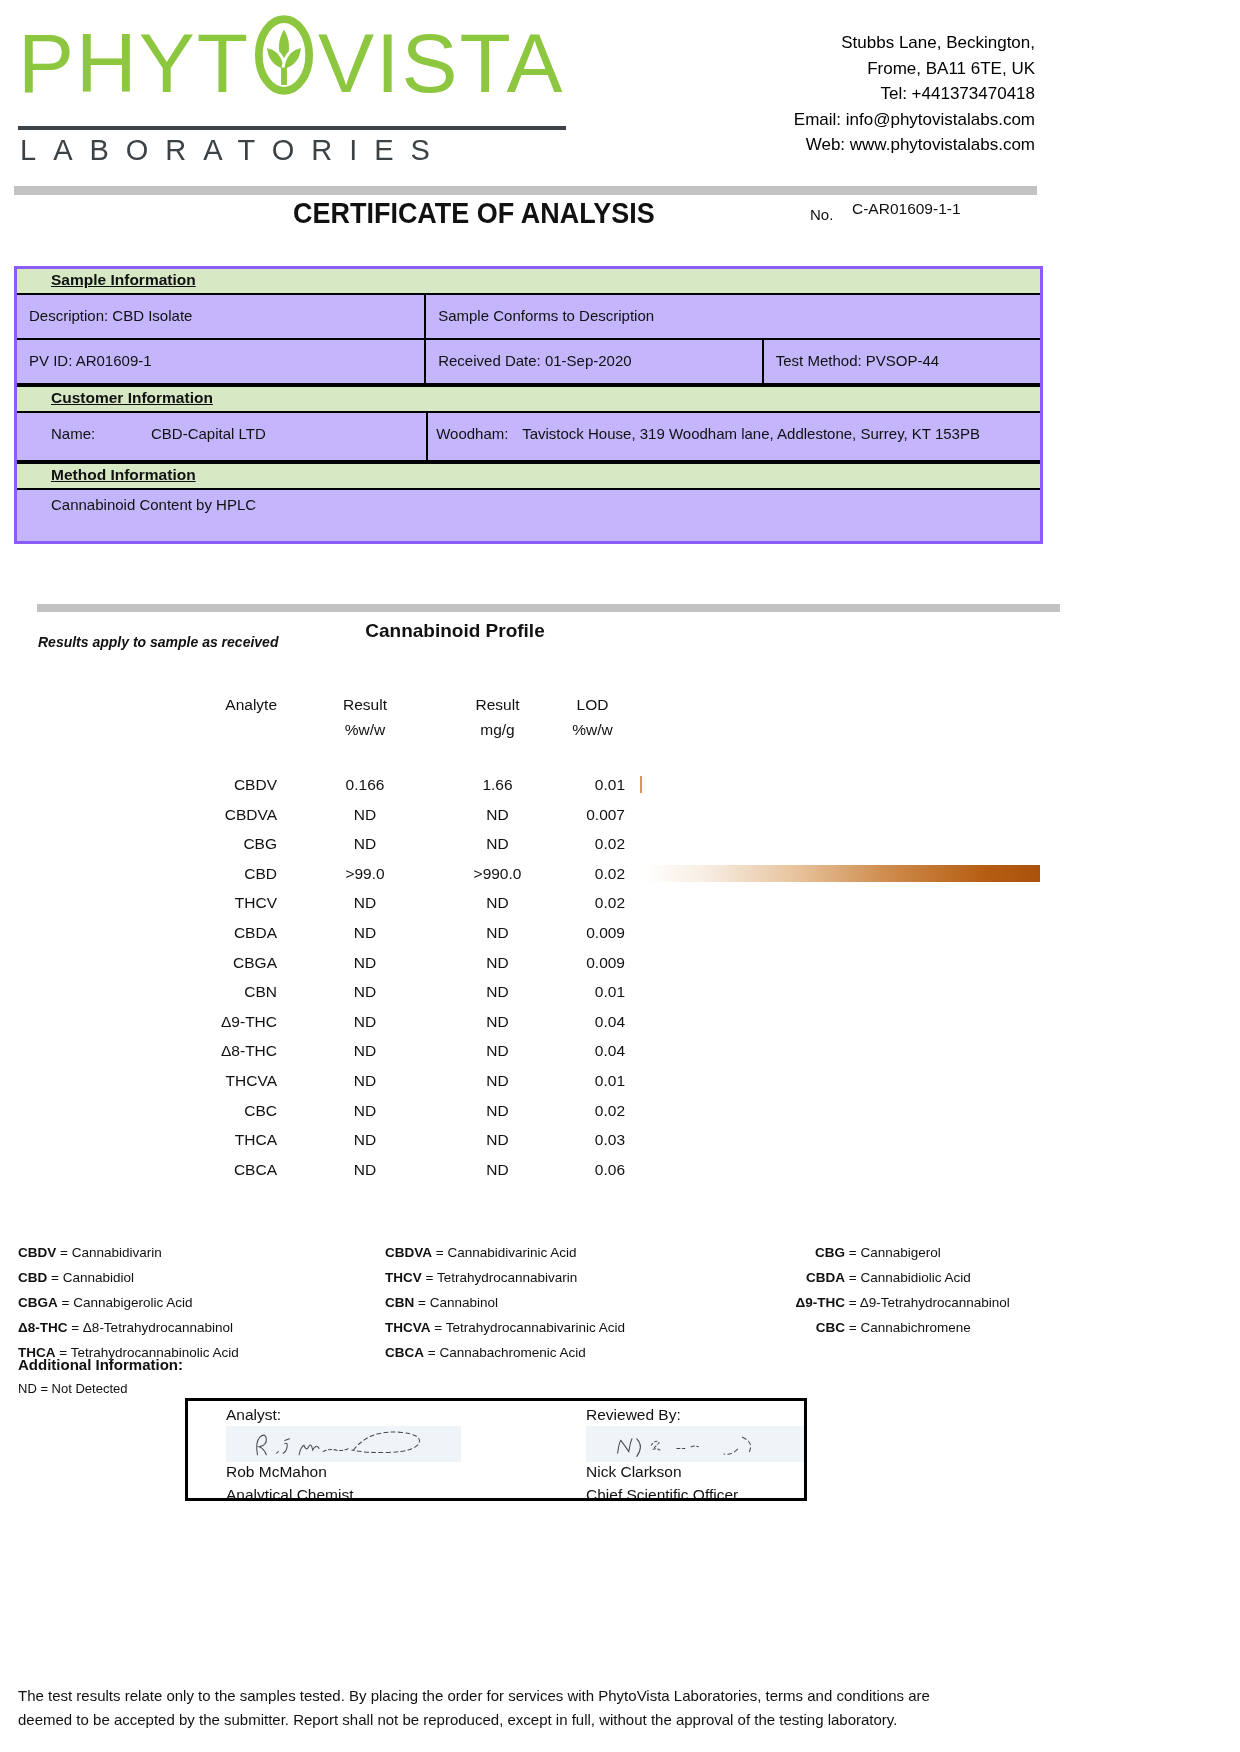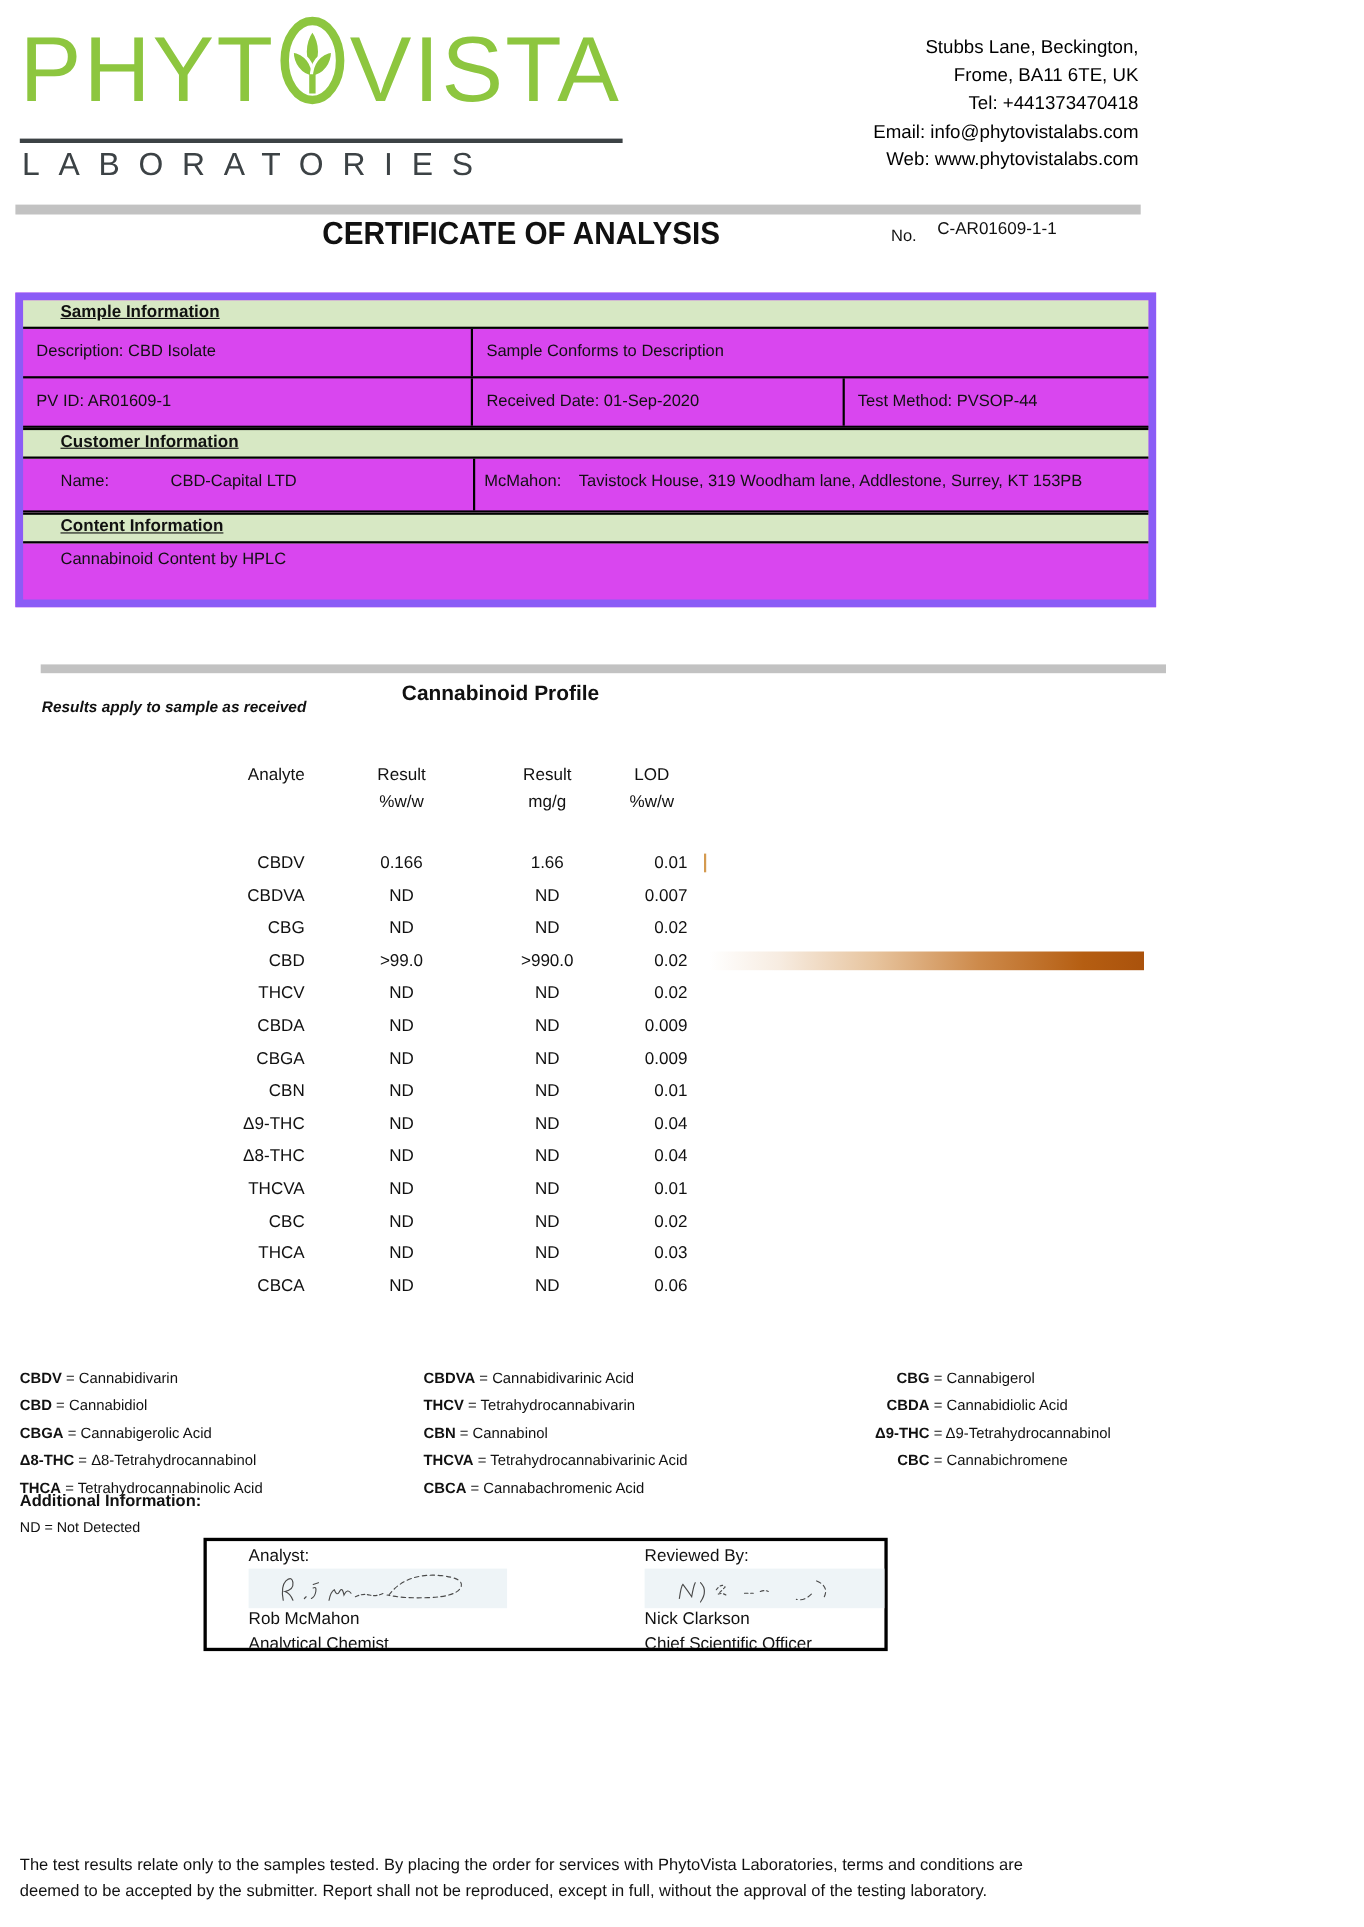--- a/index.html
+++ b/index.html
@@ -21,22 +21,22 @@
   #graybar1{left:14px;top:186px;width:1023px;}
   #graybar2{left:37px;top:604px;width:1023px;height:8px;}
 
   
   #coa-title{position:absolute;left:293px;top:197px;font-size:29px;font-weight:bold;
              transform:scaleX(.93);transform-origin:left;white-space:nowrap;}
   #coa-no-label{position:absolute;left:810px;top:206px;font-size:15px;}
   #coa-no-value{position:absolute;left:852px;top:200px;font-size:15.5px;}
 
   
-  #info-table{position:absolute;left:14px;top:266px;width:1023px;border:7px solid #8b5cf6;
-              font-size:15px;background:#d946ef;}
+  #info-table{position:absolute;left:14px;top:266px;width:1023px;border:3px solid #8b5cf6;
+              font-size:15px;background:#c4b5fd;}
   .band{background:#d7e8c4;border-top:2px solid #000;border-bottom:2px solid #000;
         padding:2px 0 4px 34px;font-weight:bold;}
   .band:first-child{border-top:none;}
   .band span{text-decoration:underline;font-size:15.5px;}
   .grid3{display:grid;grid-template-columns:40% 33% 27%;border-bottom:2px solid #000;}
   .grid3>div{border-right:2px solid #000;padding:8px 10px 8px 12px;}
   .grid3>div:last-child{border-right:none;}
   .grid3 .wrapcol{max-width:215px;}
   .row-tall>div{padding-top:12px;padding-bottom:14px;}
   .grid2{display:grid;grid-template-columns:40% 60%;border-bottom:2px solid #000;}
@@ -148,26 +148,26 @@
       </div>
     <div class="band">
       <span>Customer Information</span>
     </div>
     <div class="grid2">
       <div class="cust-left">
         <span>Name:</span>
         <span>CBD-Capital LTD</span>
       </div>
       <div class="cust-right">
-        <span>McMahon:</span>
+        <span>Woodham:</span>
         <span>Tavistock House, 319 Woodham lane, Addlestone, Surrey, KT 153PB</span>
       </div>
     </div>
     <div class="band">
-      <span>Content Information</span>
+      <span>Method Information</span>
     </div>
     <div class="method-row">Cannabinoid Content by HPLC</div>
   </div>
 
   <div id="graybar2" class="graybar"></div>
 
   <div id="profile-title">Cannabinoid Profile</div>
   <div id="profile-note">Results apply to sample as received</div>
 
   <div id="p-head" class="pgrid">

